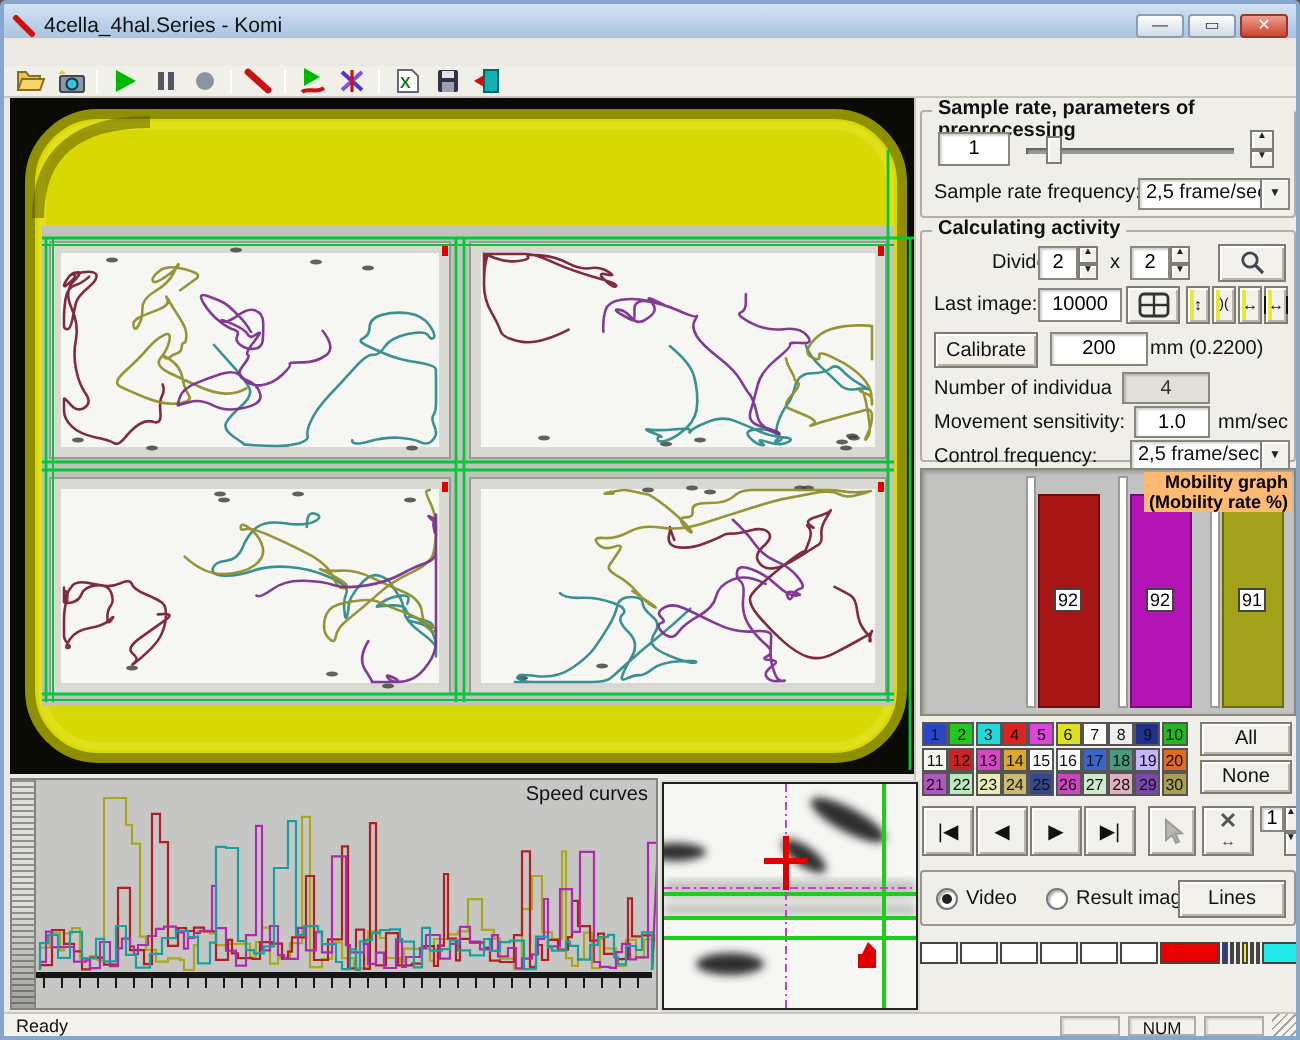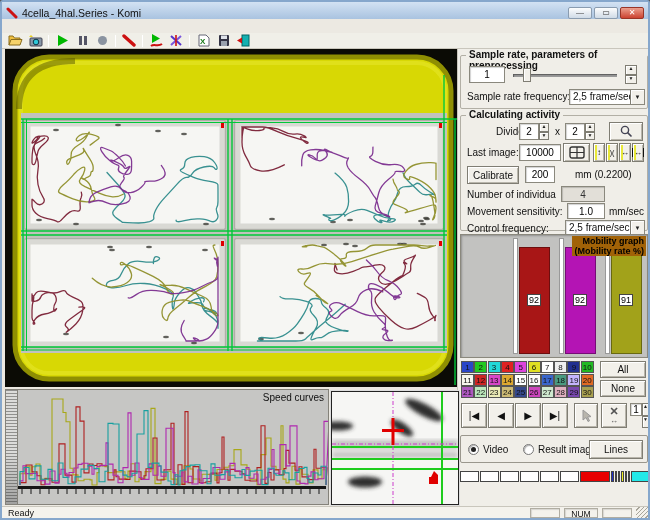--- a/index.html
+++ b/index.html
@@ -30,21 +30,21 @@
   .spin{position:absolute;display:flex;flex-direction:column;}
   .spin b{flex:1;background:#f2f0ea;border:1px solid #7f7d73;box-shadow:inset 1px 1px 0 #fff;font-size:5px;line-height:5px;text-align:center;color:#222;font-weight:normal;}
   .combo{position:absolute;background:#fff;border:1px solid #8a887d;box-shadow:inset 1px 1px 1px rgba(0,0,0,.15);}
   .combo .ctext{position:absolute;left:3px;top:1px;font-size:10px;color:#111;white-space:nowrap;}
   .combo .cbtn{position:absolute;right:0;top:0;bottom:0;width:14px;background:#f2f0ea;border-left:1px solid #7f7d73;box-shadow:inset 1px 1px 0 #fff;font-size:6px;display:flex;align-items:center;justify-content:center;color:#222;}
   .slider-groove{position:absolute;height:3px;background:#999;box-shadow:inset 1px 1px 1px rgba(0,0,0,.4);}
   .slider-thumb{position:absolute;width:8px;height:14px;background:#f2f0ea;border:1px solid #7f7d73;box-shadow:inset 1px 1px 0 #fff;}
   .stripebtn{background:#f2f0ea linear-gradient(90deg,transparent 0 1px,#e8e838 1px 3px,transparent 3px 9px,#e8e838 9px 11px,transparent 11px);}
   
   .mobility{position:absolute;left:2px;top:185px;width:188px;height:124px;background:#c2c2c0;border:1px solid #8a887d;box-shadow:inset 1px 1px 2px rgba(0,0,0,.25);}
-  .mtitle{position:absolute;right:1px;top:1px;text-align:right;font-size:9px;font-weight:bold;line-height:10px;background:#a16207;padding:0 2px;z-index:5;}
+  .mtitle{position:absolute;right:1px;top:1px;text-align:right;font-size:9px;font-weight:bold;line-height:10px;background:#fdba74;padding:0 2px;z-index:5;}
   .mbar{position:absolute;bottom:3px;}
   .mstrip{position:absolute;left:0;bottom:0;width:5px;background:#fff;border:1px solid #999;}
   .mfill{position:absolute;left:6px;bottom:0;}
   .mlabel{position:absolute;font-size:9px;background:#fff;border:1px solid #444;padding:0 1px;z-index:4;}
   
   .gcell{position:absolute;width:13px;height:12px;border:1px solid #555;font-size:8px;line-height:11px;text-align:center;color:#111;}
   
   .radio{position:absolute;width:11px;height:11px;border-radius:50%;background:#fff;border:1px solid #777;box-shadow:inset 1px 1px 1px rgba(0,0,0,.3);}
   .radio.sel::after{content:'';position:absolute;left:2px;top:2px;width:5px;height:5px;border-radius:50%;background:#222;}
   
@@ -283,21 +283,21 @@
             <span>)(</span>
           </div>
         <div class="btn stripebtn" style="left:158px;top:27px;width:12px;height:19px;font-size:8px;">
             <span>↔</span>
           </div>
         <div class="btn stripebtn" style="left:171px;top:27px;width:12px;height:19px;font-size:8px;">
             <span style="border-left:1px solid #111;border-right:1px solid #111;padding:0 1px;">↔</span>
           </div>
 
         <div class="btn" style="left:6px;top:50px;width:52px;height:18px;">Calibrate</div>
-        <input class="tin" style="left: 64px; top: 50px; width: 30px; height: 17px;" value="200">
+        <input class="tin" style="left: 64px; top: 50px; width: 49px; height: 17px;" value="200">
         <span class="lbl" style="left:114px;top:53px;">mm (0.2200)</span>
 
         <span class="lbl" style="left:6px;top:73px;">Number of individua</span>
         <input class="tin" style="left: 100px; top: 70px; width: 44px; height: 16px;" disabled="" value="4">
 
         <span class="lbl" style="left:6px;top:90px;">Movement sensitivity:</span>
         <input class="tin" style="left: 106px; top: 87px; width: 38px; height: 16px;" value="1.0">
         <span class="lbl" style="left:148px;top:90px;">mm/sec</span>
 
         <span class="lbl" style="left:6px;top:107px;">Control frequency:</span>

